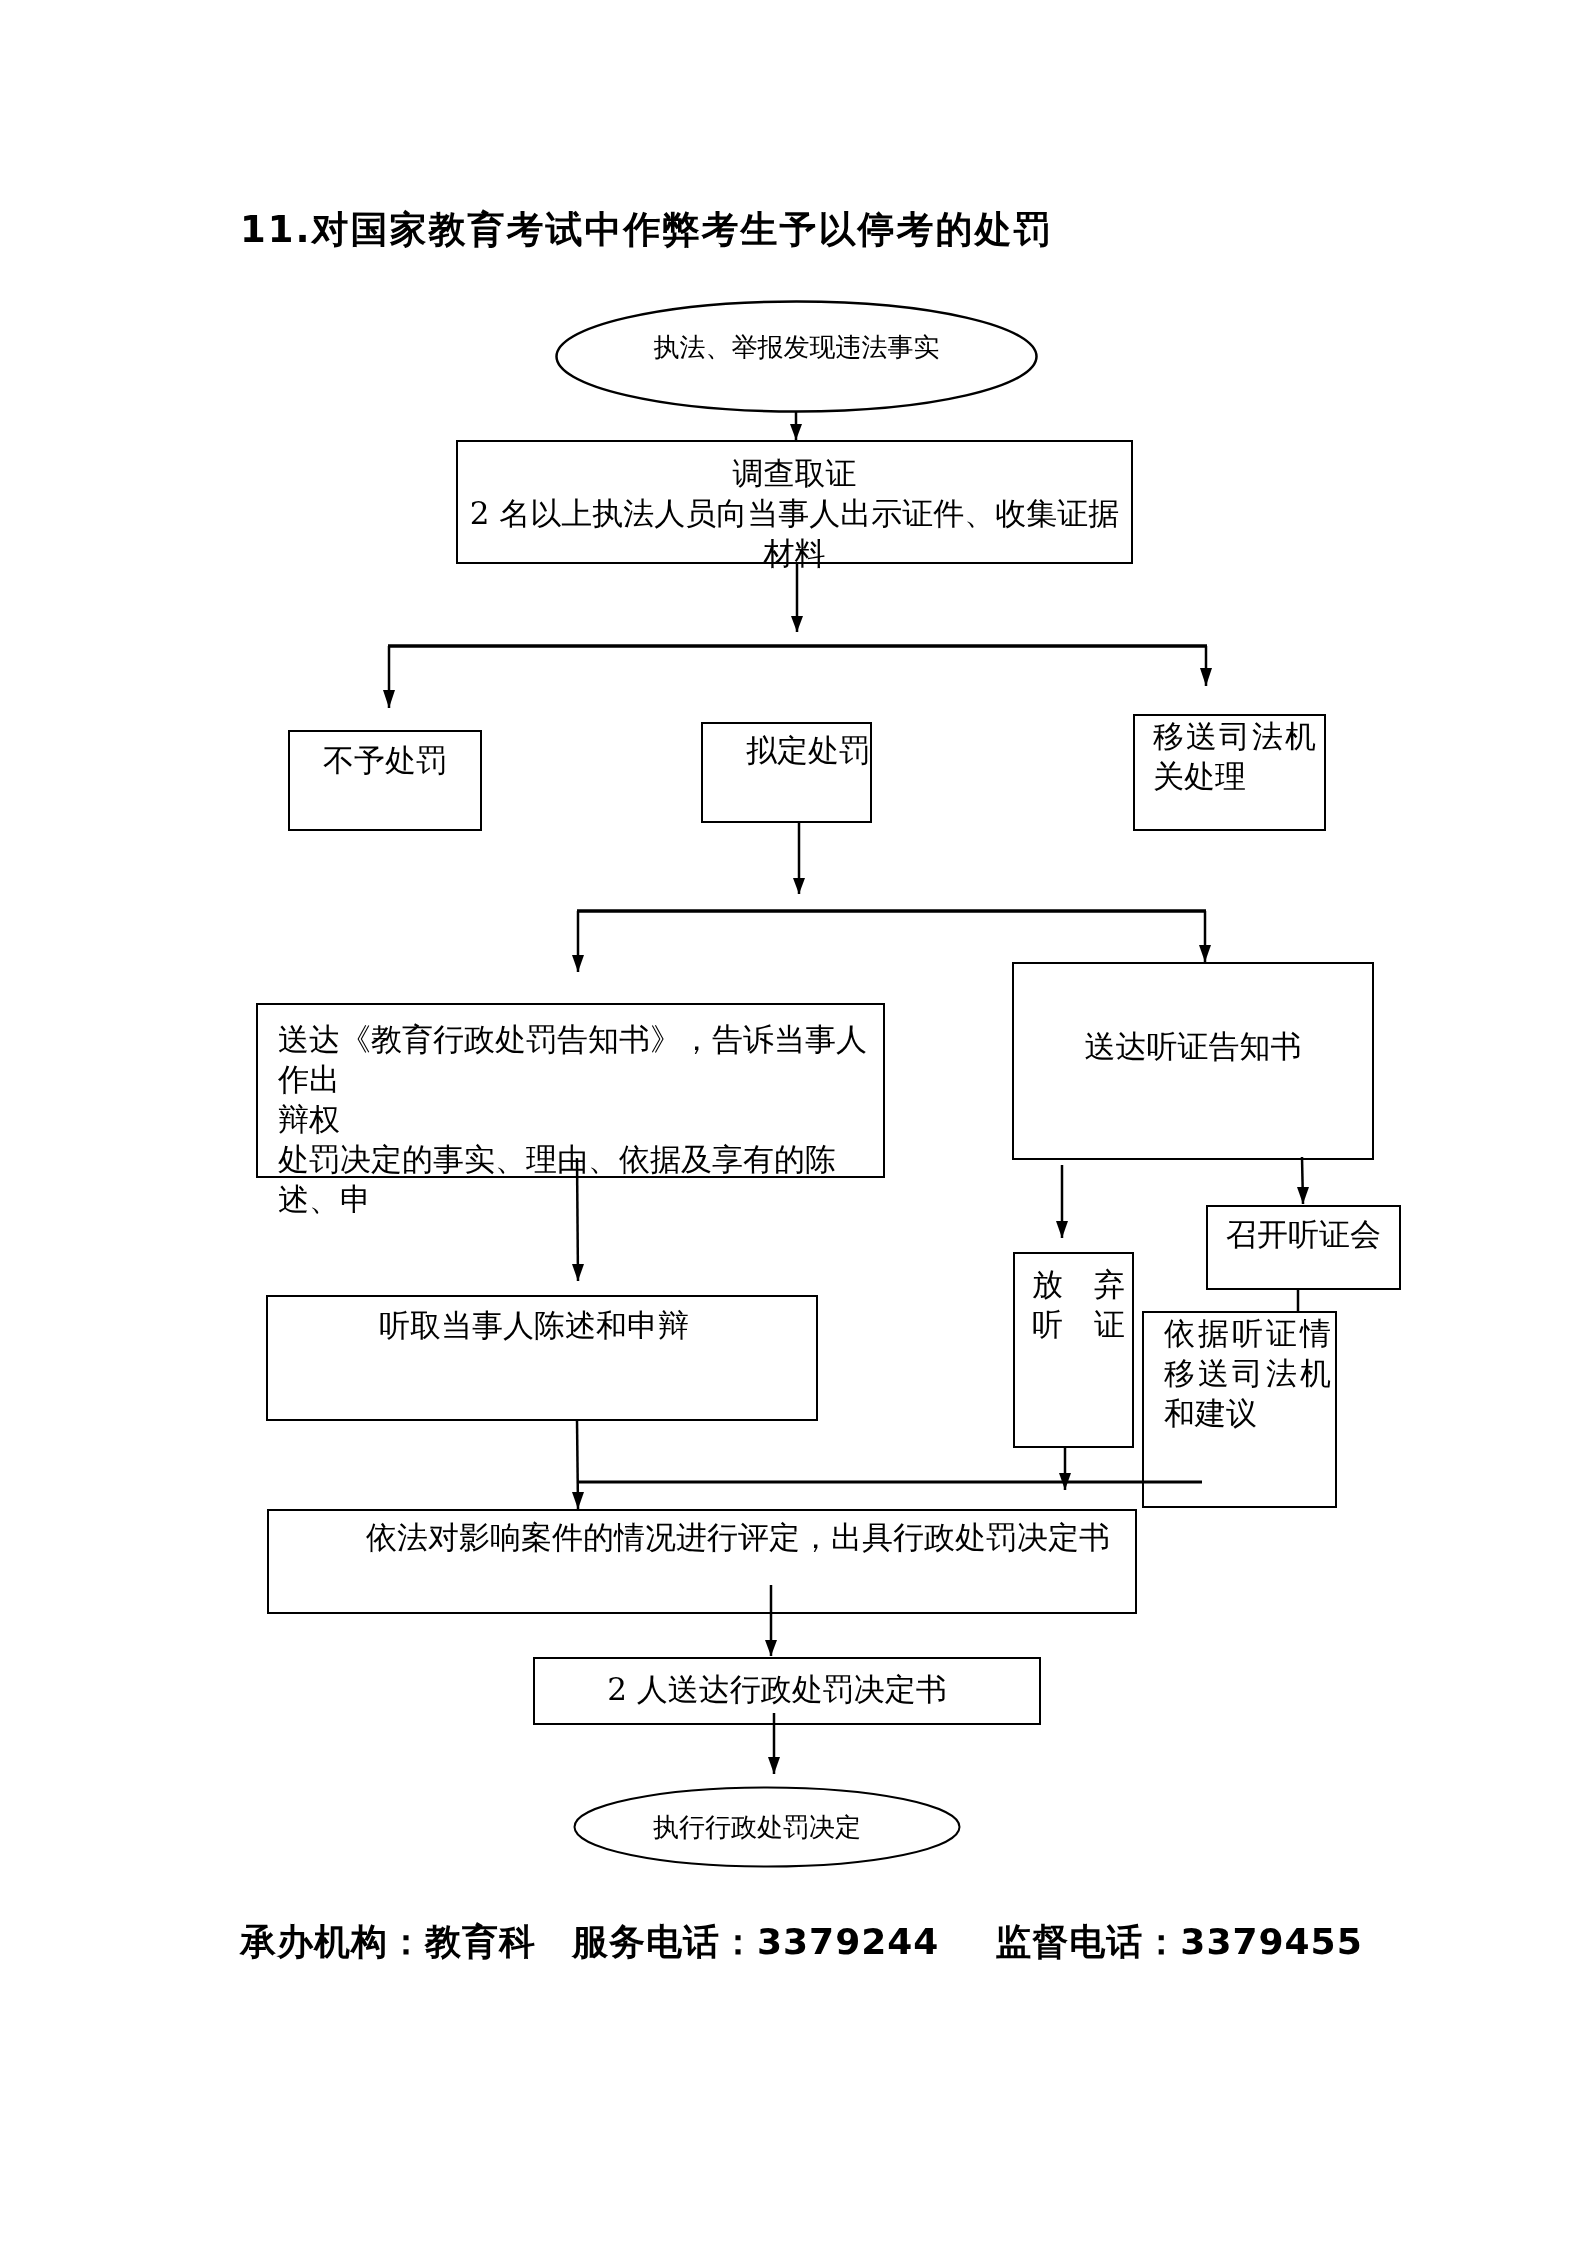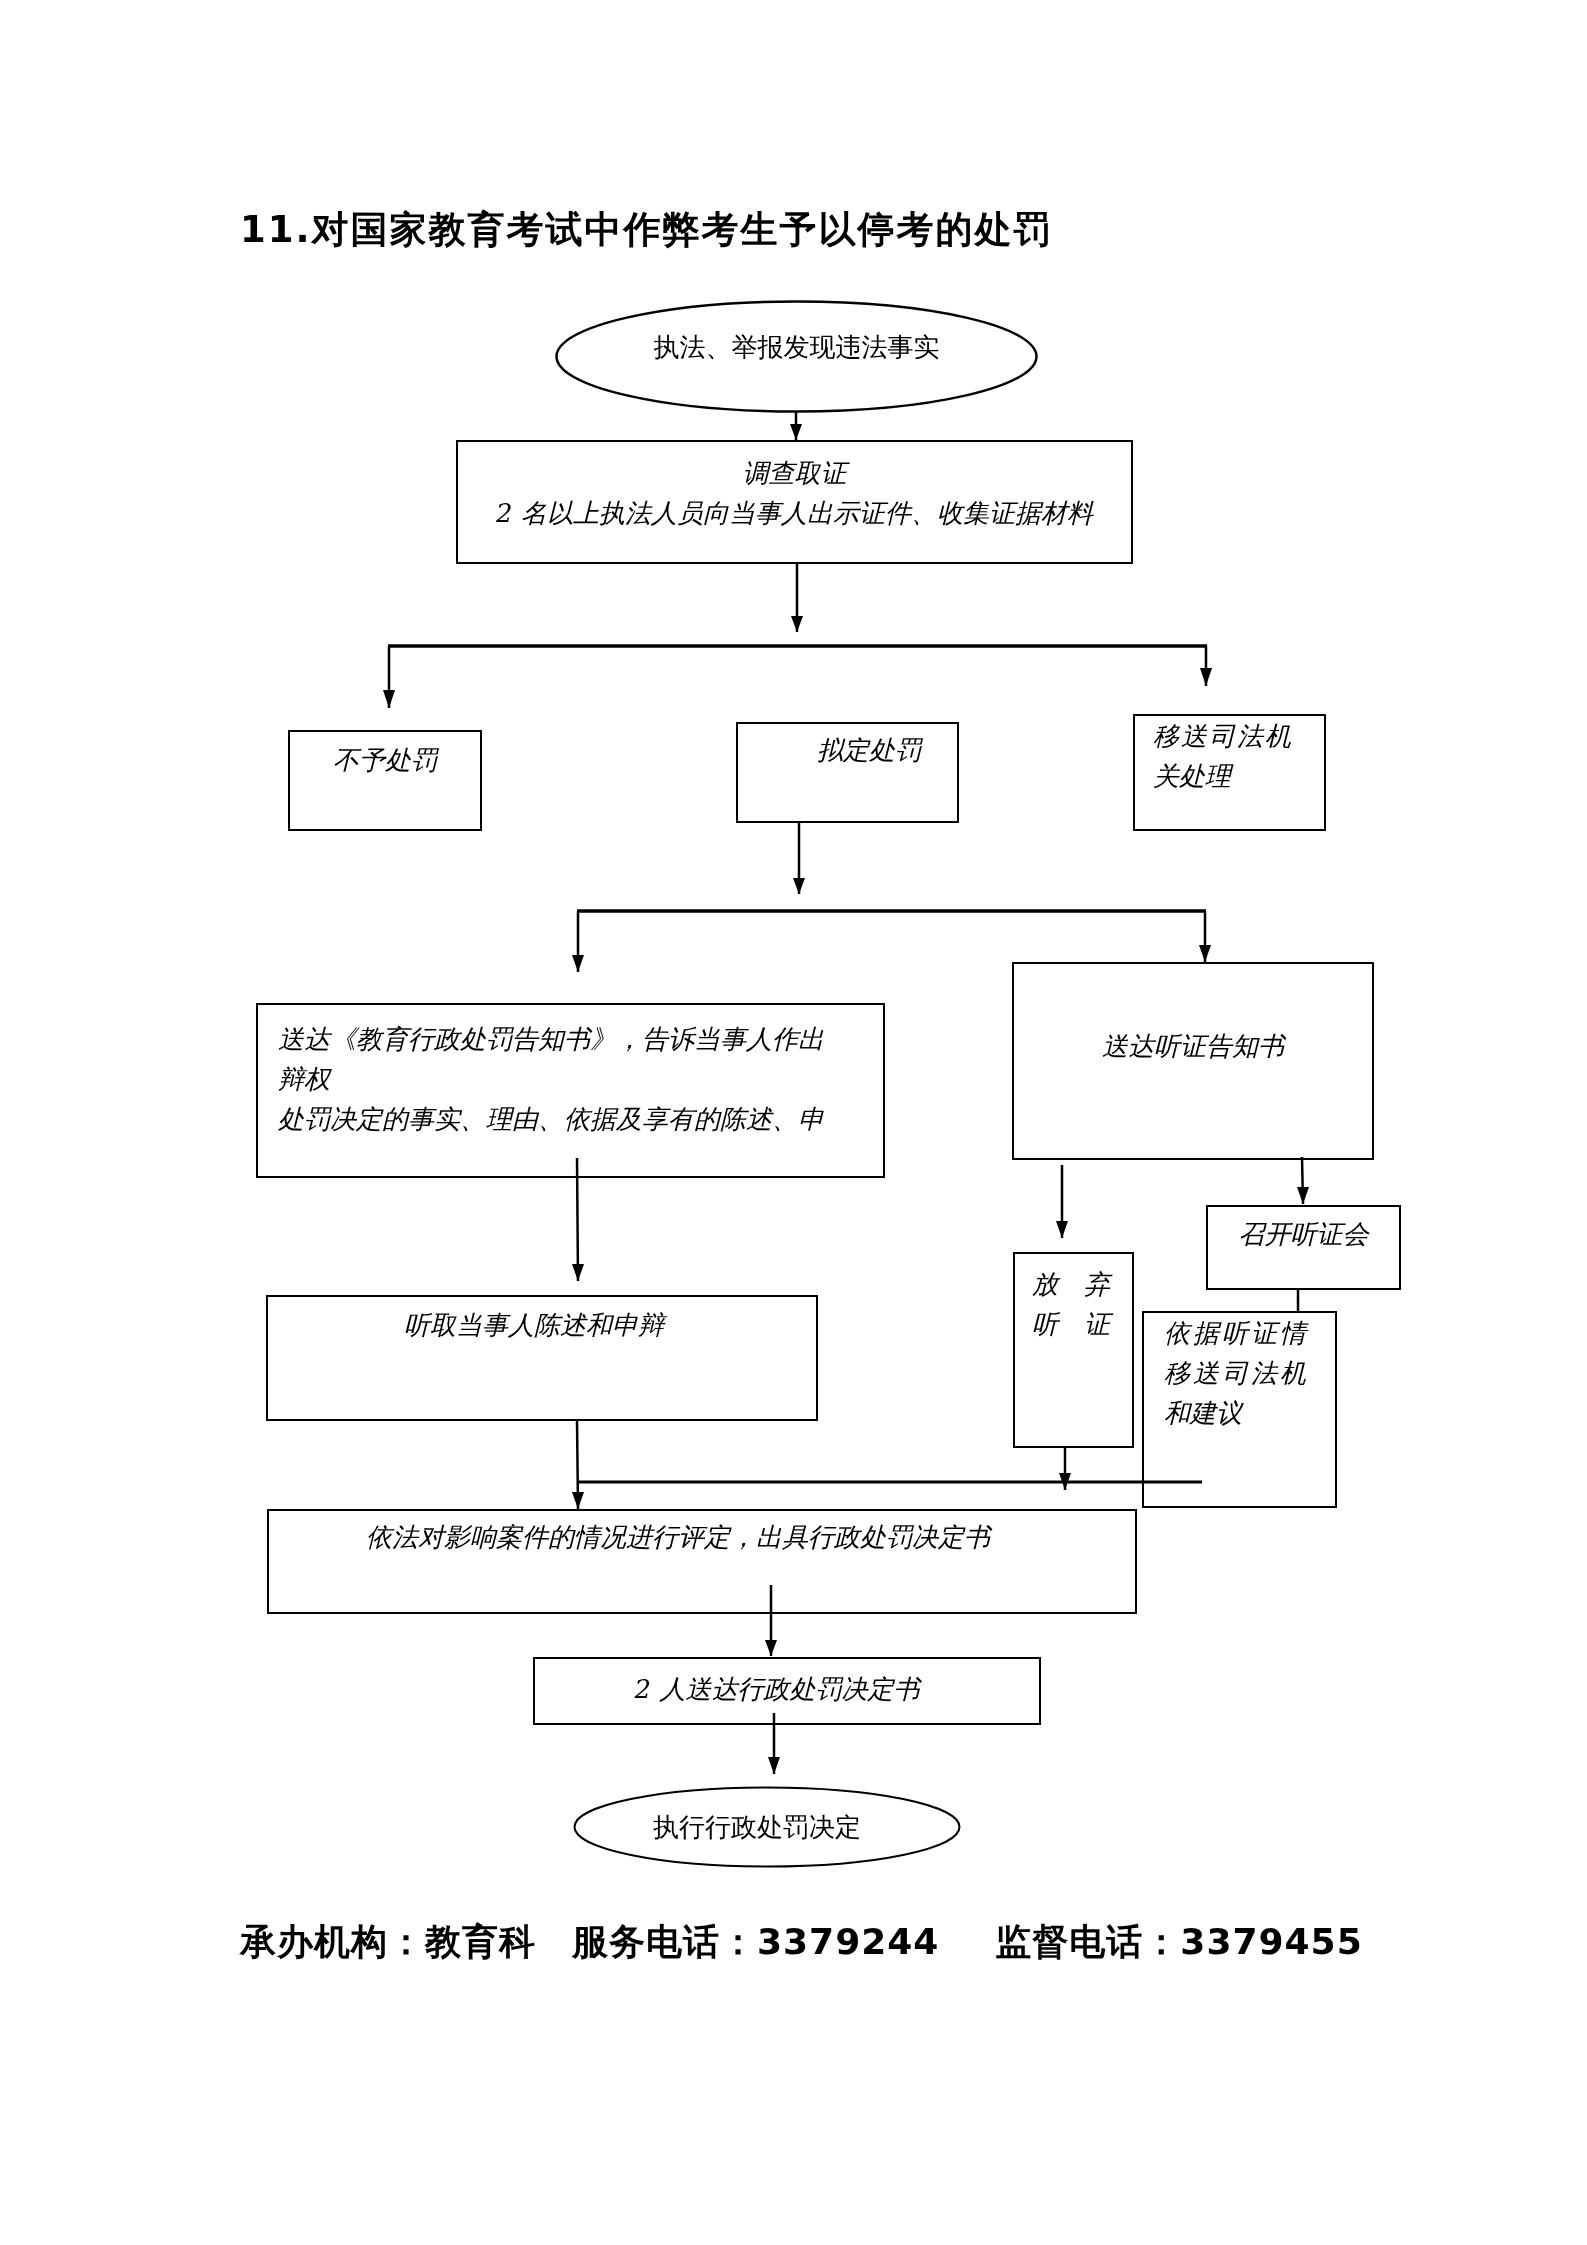--- a/index.html
+++ b/index.html
@@ -2,21 +2,21 @@
 <html><head>
 <meta charset="utf-8">
 <style>
   html, body { margin: 0; padding: 0; background: #ffffff; }
   body { width: 1587px; height: 2245px; position: relative; overflow: hidden;
          font-family: "DejaVu Serif", "Liberation Serif", serif; color: #000; }
   .title { position: absolute; left: 240px; top: 205px; font-size: 37px; font-weight: bold;
            font-family: "DejaVu Sans", "Liberation Sans", sans-serif; letter-spacing: 2px; white-space: nowrap; }
   svg.lines { position: absolute; left: 0; top: 0; width: 1587px; height: 2245px; }
   .box { position: absolute; border: 2.5px solid #000; box-sizing: border-box; background: transparent;
-         font-size: 26px; line-height: 40px; font-style: italic; }
+         font-size: 31px; line-height: 40px; }
   .box .t { display: block; }
   .ell { position: absolute; box-sizing: border-box; display: flex; align-items: center; justify-content: center;
          font-size: 26px; }
   .ell svg { position: absolute; left: 0; top: 0; width: 100%; height: 100%; }
   .ell span { position: relative; }
   .center { text-align: center; }
   .footer { position: absolute; left: 240px; top: 1918px; font-size: 36px; font-weight: bold;
             font-family: "DejaVu Sans", "Liberation Sans", sans-serif; white-space: nowrap; letter-spacing: 1px; }
   .footer span { display: inline-block; }
 </style>
@@ -89,21 +89,21 @@
 
 <div class="box center" style="left:456px; top:440px; width:677px; height:124px; padding-top:11px;">
   <span class="t">调查取证</span>
   <span class="t">2 名以上执法人员向当事人出示证件、收集证据材料</span>
 </div>
 
 <div class="box center" style="left:288px; top:730px; width:194px; height:101px; padding-top:8px;">
   <span class="t">不予处罚</span>
 </div>
 
-<div class="box center" style="left:736px; top:722px; width:223px; height:101px; padding-top:6px;padding-left:43px;">
+<div class="box center" style="left:701px; top:722px; width:171px; height:101px; padding-top:6px;padding-left:43px;">
   <span class="t">拟定处罚</span>
 </div>
 
 <div class="box" style="left:1133px; top:714px; width:193px; height:117px; padding:0 0 0 18px;">
   <span class="t" style="letter-spacing:2px;">移送司法机</span>
   <span class="t">关处理</span>
 </div>
 
 <div class="box" style="left:256px; top:1003px; width:629px; height:175px; padding:14px 0 0 20px;">
   <span class="t">送达《教育行政处罚告知书》，告诉当事人作出</span>

